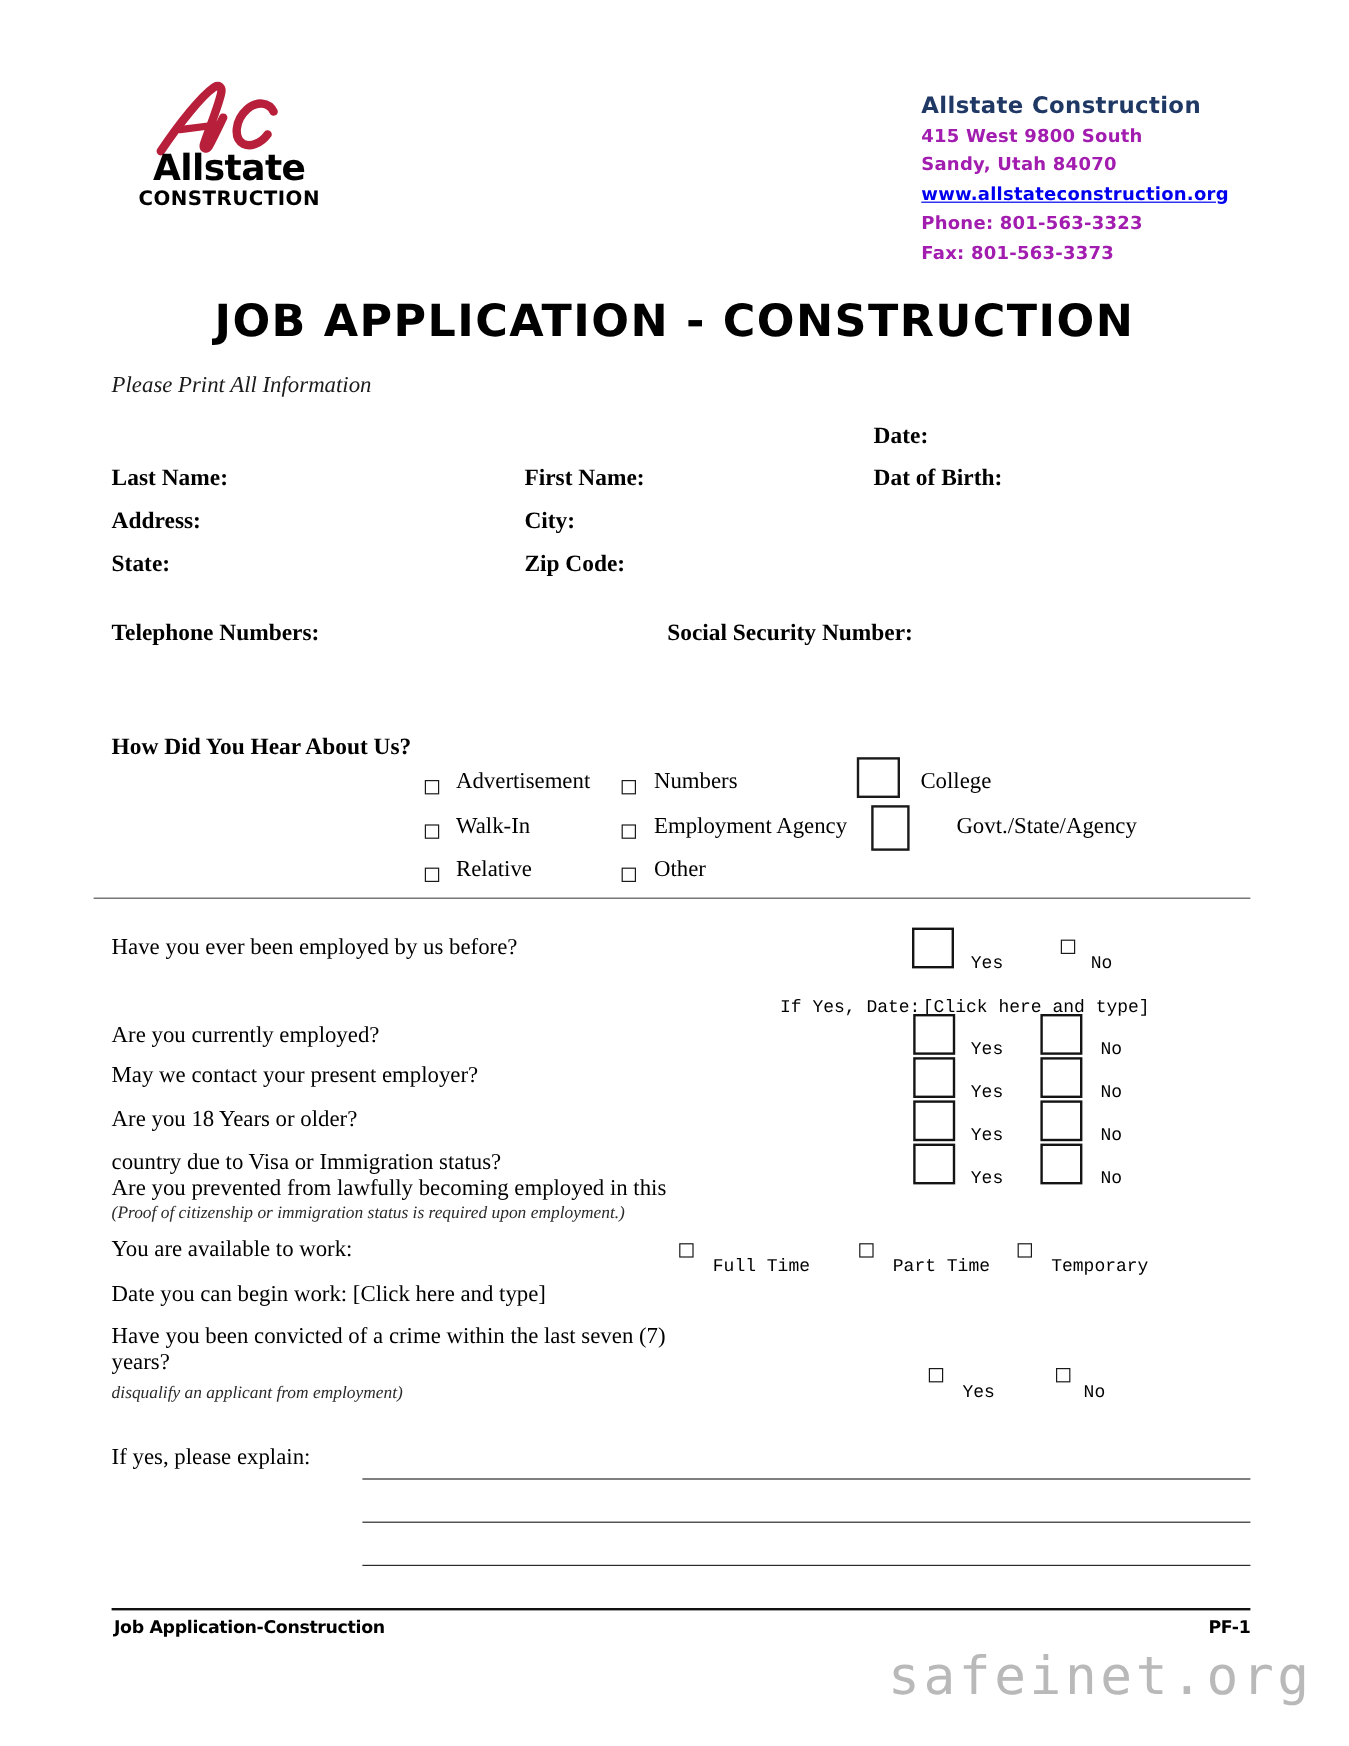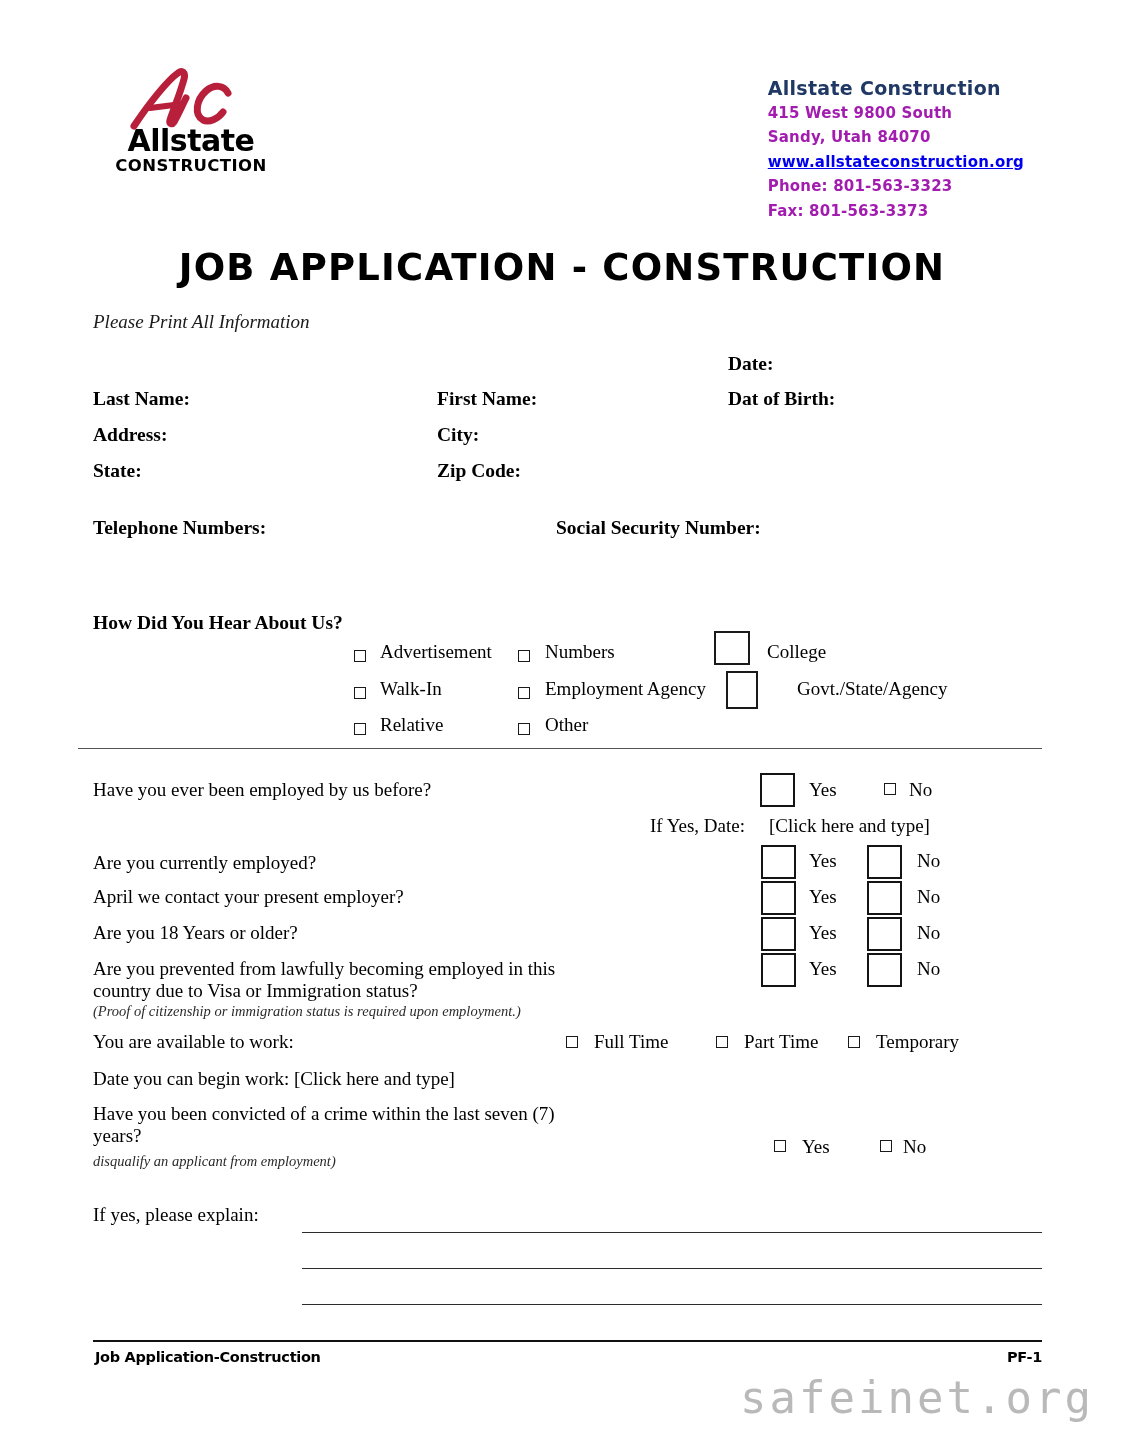--- a/index.html
+++ b/index.html
@@ -157,22 +157,23 @@
   }
 
   .box-yes, .box-no {
     position: absolute;
     border: 2.2px solid #141414;
     background: #fff;
     width: 35px; height: 34px;
   }
   .txt-yn {
     position: absolute;
-    font-family: Liberation Serif, serif;
-    font-size: 19px;
+    font-family: Liberation Mono, monospace;
+    font-size: 15px;
+    margin-top: 16px;
   }
 
   
   .exp-line {
     position: absolute; left: 302px;
     width: 740px; height: 0;
     border-top: 1.8px solid #2b2b2b;
   }
 
   
@@ -287,35 +288,35 @@
 
   <span class="txt-yn" style="left:650px; top:815px;">If Yes, Date:</span>
   <span class="txt-yn" style="left:769px; top:815px;">[Click here and type]</span>
 
   <div class="q" style="top:852px;">Are you currently employed?</div>
   <span class="box-yes" style="left:761px; top:845px;"></span>
   <span class="txt-yn" style="left:809px; top:850px;">Yes</span>
   <span class="box-no" style="left:867px; top:845px;"></span>
   <span class="txt-yn" style="left:917px; top:850px;">No</span>
 
-  <div class="q" style="top:886px;">April we contact your present employer?</div>
+  <div class="q" style="top:886px;">May we contact your present employer?</div>
   <span class="box-yes" style="left:761px; top:881px;"></span>
   <span class="txt-yn" style="left:809px; top:886px;">Yes</span>
   <span class="box-no" style="left:867px; top:881px;"></span>
   <span class="txt-yn" style="left:917px; top:886px;">No</span>
 
   <div class="q" style="top:922px;">Are you 18 Years or older?</div>
   <span class="box-yes" style="left:761px; top:917px;"></span>
   <span class="txt-yn" style="left:809px; top:922px;">Yes</span>
   <span class="box-no" style="left:867px; top:917px;"></span>
   <span class="txt-yn" style="left:917px; top:922px;">No</span>
 
   <div class="q" style="top:958px;">
+    <div>country due to Visa or Immigration status?</div>
     <div>Are you prevented from lawfully becoming employed in this</div>
-    <div>country due to Visa or Immigration status?</div>
     <div class="q-small">(Proof of citizenship or immigration status is required upon employment.)</div>
   </div>
   <span class="box-yes" style="left:761px; top:953px;"></span>
   <span class="txt-yn" style="left:809px; top:958px;">Yes</span>
   <span class="box-no" style="left:867px; top:953px;"></span>
   <span class="txt-yn" style="left:917px; top:958px;">No</span>
 
   <div class="q" style="top:1031px;">You are available to work:</div>
   <span class="cb-small" style="left:566px; top:1036px;"></span>
   <span class="txt-yn" style="left:594px; top:1031px;">Full Time</span>

